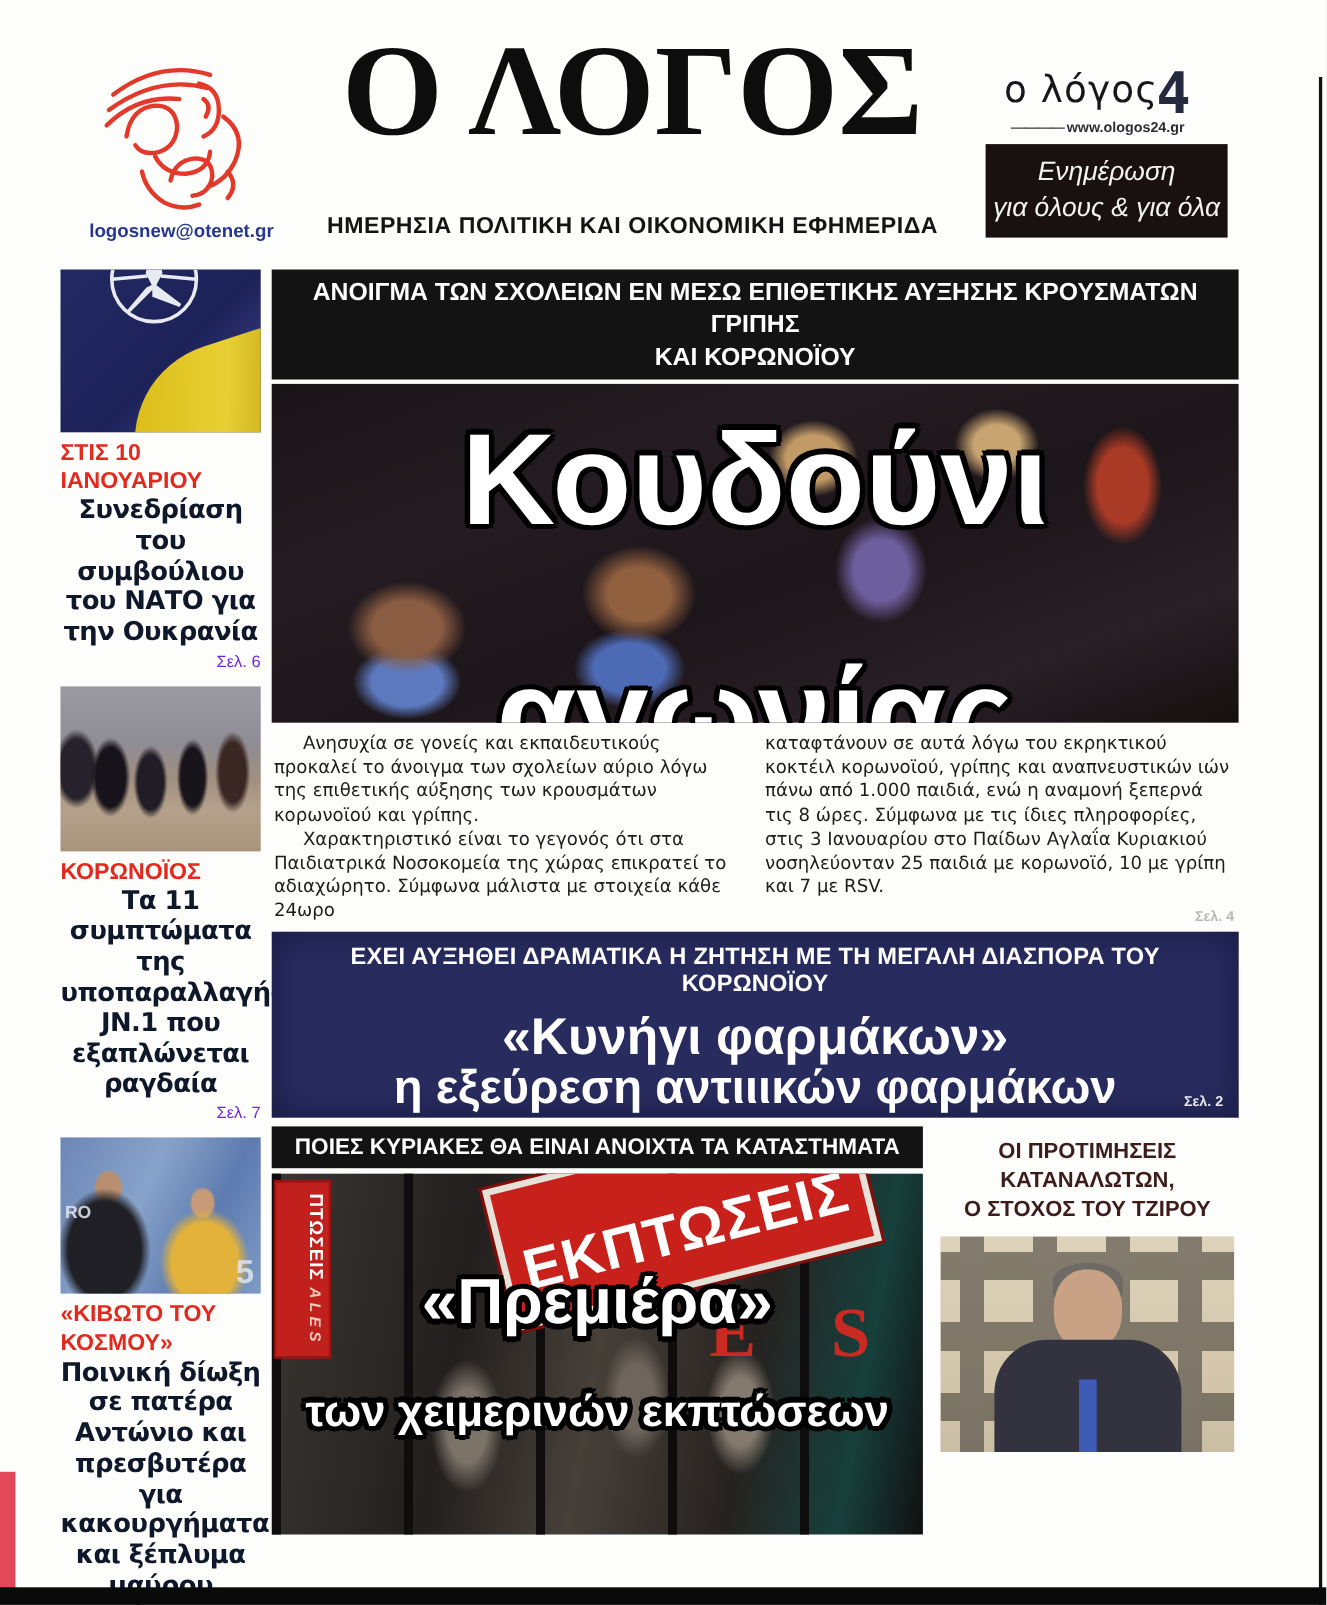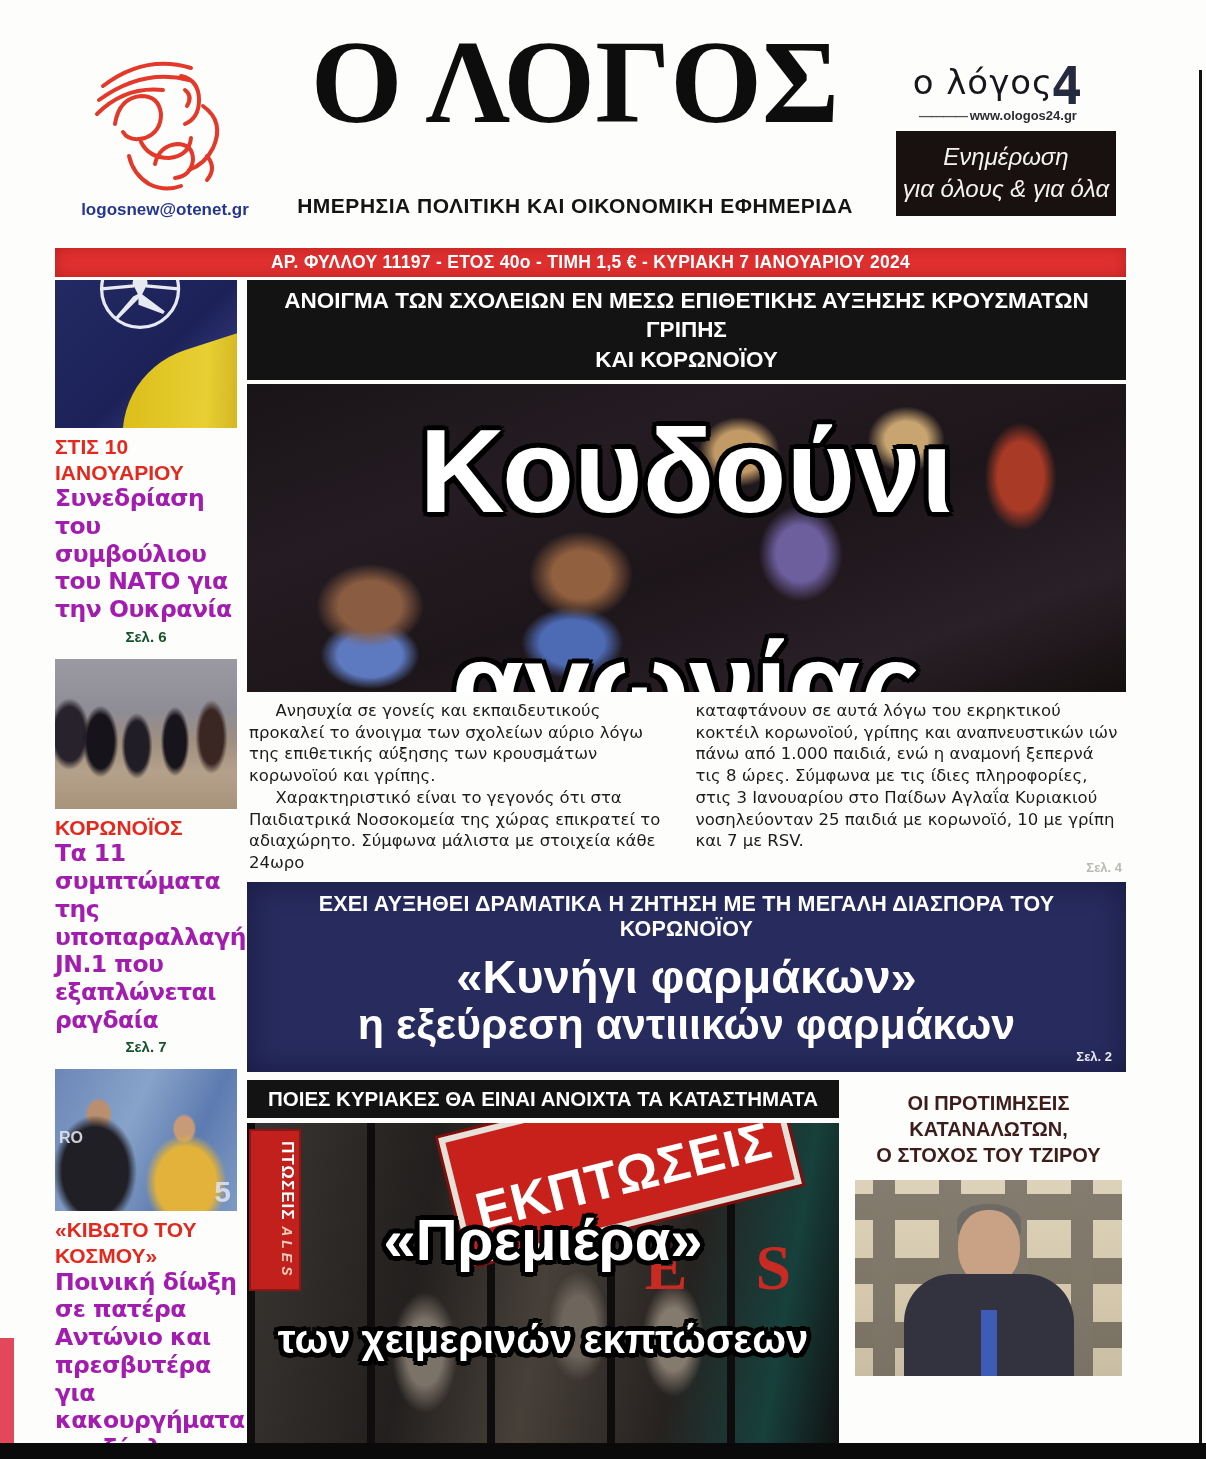--- a/index.html
+++ b/index.html
@@ -60,23 +60,23 @@
     radial-gradient(60px 80px at 22% 72%,#201f25 55%,transparent 70%),
     radial-gradient(18px 22px at 24% 32%,#b98f70 60%,transparent 75%),
     radial-gradient(60px 72px at 72% 80%,#e3b23a 50%,transparent 68%),
     radial-gradient(16px 20px at 71% 42%,#c79a78 60%,transparent 75%),
     linear-gradient(115deg,#6c86b8 0%,#88a3c9 40%,#5d7bb0 70%,#7e9ac4 100%);}
   .ph-note{position:absolute;color:#e8ecf4;font-weight:bold;opacity:.85;}
   .ph-note.ro{left:4px;top:60px;font-size:16px;}
   .ph-note.five{right:6px;bottom:2px;font-size:30px;color:#dfe6f2;}
   .side-article{margin:6px 0 14px 0;}
   .side-kicker{color:#e3281e;font-weight:bold;font-size:21px;line-height:1.22;}
-  .side-title{color:#a21caf;font-weight:bold;font-size:23.5px;line-height:1.18;
-    font-family:"DejaVu Sans",sans-serif;letter-spacing:-0.5px;}
-  .side-pageref{color:#14532d;font-weight:bold;font-size:15px;text-align:center;margin-top:4px;}
+  .side-title{color:#0f172a;font-weight:bold;font-size:23.5px;line-height:1.18;
+    font-family:"DejaVu Sans",sans-serif;letter-spacing:-0.5px;text-align:center;}
+  .side-pageref{color:#6d28d9;font-weight:normal;font-size:15px;text-align:right;margin-top:4px;}
 
   
   .black-bar{background:#131313;color:#fff;font-weight:bold;text-align:center;
     padding:6px 10px;line-height:1.3;}
   .lead-bar{font-size:22.5px;}
   .lead-bar span{display:block;}
   .lead-photo{position:relative;height:308px;margin-top:4px;overflow:hidden;background:
     radial-gradient(90px 70px at 14% 72%,#8a5c41 35%,transparent 60%),
     radial-gradient(80px 55px at 14% 88%,#5d7ac1 40%,transparent 62%),
     radial-gradient(95px 80px at 38% 62%,#91603f 30%,transparent 55%),
@@ -95,21 +95,21 @@
   .lead-body{display:flex;gap:18px;padding:8px 2px 6px 2px;
     font-family:"DejaVu Sans",sans-serif;font-size:16.5px;line-height:1.32;color:#1c1c1c;}
   .lead-body .col{flex:1;position:relative;}
   .lead-body p{margin:0;text-indent:1.6em;}
   .lead-body p.cont{text-indent:0;}
   .faint-ref{position:absolute;right:2px;bottom:-2px;color:#b9b9b3;font-size:13px;
     font-weight:bold;font-family:"Liberation Sans",sans-serif;margin-top:25px;}
 
   
   .banner{background:#272b5e;color:#fff;text-align:center;position:relative;
-    padding:10px 8px 23px 8px;margin-top:2px;box-shadow:inset 0 0 30px rgba(0,0,20,.4);}
+    padding:10px 8px 2px 8px;margin-top:2px;box-shadow:inset 0 0 30px rgba(0,0,20,.4);}
   .banner-kicker{font-weight:bold;font-size:21.5px;letter-spacing:0.2px;}
   .banner-h1{font-weight:bold;font-size:47px;margin-top:10px;line-height:1.05;}
   .banner-h2{font-weight:bold;font-size:43px;line-height:1.1;}
   .banner-ref{position:absolute;right:14px;bottom:8px;font-size:13px;font-weight:bold;color:#e9e9f2;text-align:center;}
 
   
   .bottom{display:flex;gap:12px;margin-top:8px;}
   .shops-col{flex:0 0 592px;width:592px;}
   .shops-bar{font-size:20.5px;}
   .shops-photo{position:relative;height:328px;margin-top:5px;overflow:hidden;background:
@@ -184,21 +184,20 @@
       <div class="site-url">
         <span class="dash">———— </span><span>www.ologos24.gr</span>
       </div>
       <div class="promo-box">
         <span>Ενημέρωση</span><br>
         <span>για όλους &amp; για όλα</span>
       </div>
     </div>
   </div>
 
-  <div class="issue-bar">ΑΡ. ΦΥΛΛΟΥ 11197 - ΕΤΟΣ 40ο - ΤΙΜΗ 1,5 € - ΚΥΡΙΑΚΗ 7 ΙΑΝΟΥΑΡΙΟΥ 2024</div>
 
   <div class="content">
 
     <div class="sidebar">
 
       <div class="side-photo ph-nato">
         <svg viewBox="0 0 100 100" width="182" height="148" style="position:absolute;left:0;top:0;">
           <g stroke="#e8eaf2" stroke-width="2.2" fill="none">
             <circle cx="46" cy="6" r="26"></circle>
             <path d="M46 -16 L50 2 L46 10 L42 2 Z" fill="#e8eaf2"></path>

